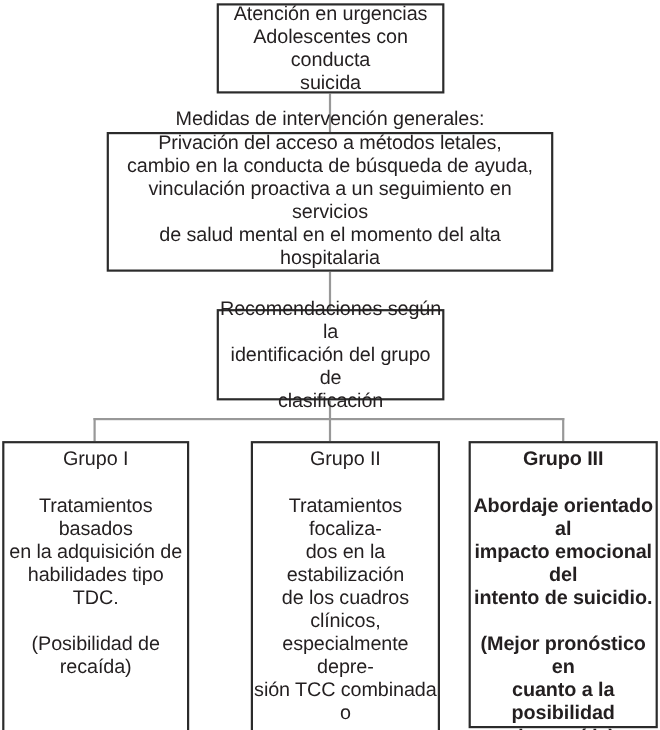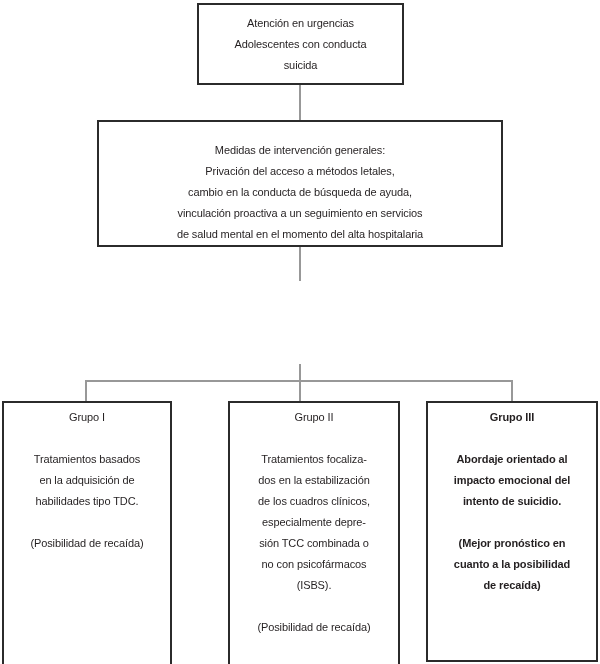--- a/index.html
+++ b/index.html
@@ -22,21 +22,21 @@
   .node-center {
     display: flex;
     align-items: center;
     justify-content: center;
   }
   .node-top {
     padding-top: 4px;
   }
   .node-text {
     white-space: pre-line;
-    font-size: 11px;
+    font-size: 18px;
     line-height: 21px;
     letter-spacing: -0.1px;
     width: 100%;
   }
   .connector {
     position: absolute;
     background: #989898;
   }
   
   #box-urgencias      { left: 197px; top: 3px;   width: 207px; height: 82px; }
@@ -72,20 +72,25 @@
   </div>
 
   <div class="node node-center" id="box-medidas">
     <div class="node-text">Medidas de intervención generales:
 Privación del acceso a métodos letales,
 cambio en la conducta de búsqueda de ayuda,
 vinculación proactiva a un seguimiento en servicios
 de salud mental en el momento del alta hospitalaria</div>
   </div>
 
+  <div class="node node-center" id="box-recomendaciones">
+    <div class="node-text">Recomendaciones según la
+identificación del grupo de
+clasificación</div>
+  </div>
 
   <div class="node node-top" id="box-grupo1">
     <div class="node-text">Grupo I
 
 Tratamientos basados
 en la adquisición de
 habilidades tipo TDC.
 
 (Posibilidad de recaída)</div>
   </div>

